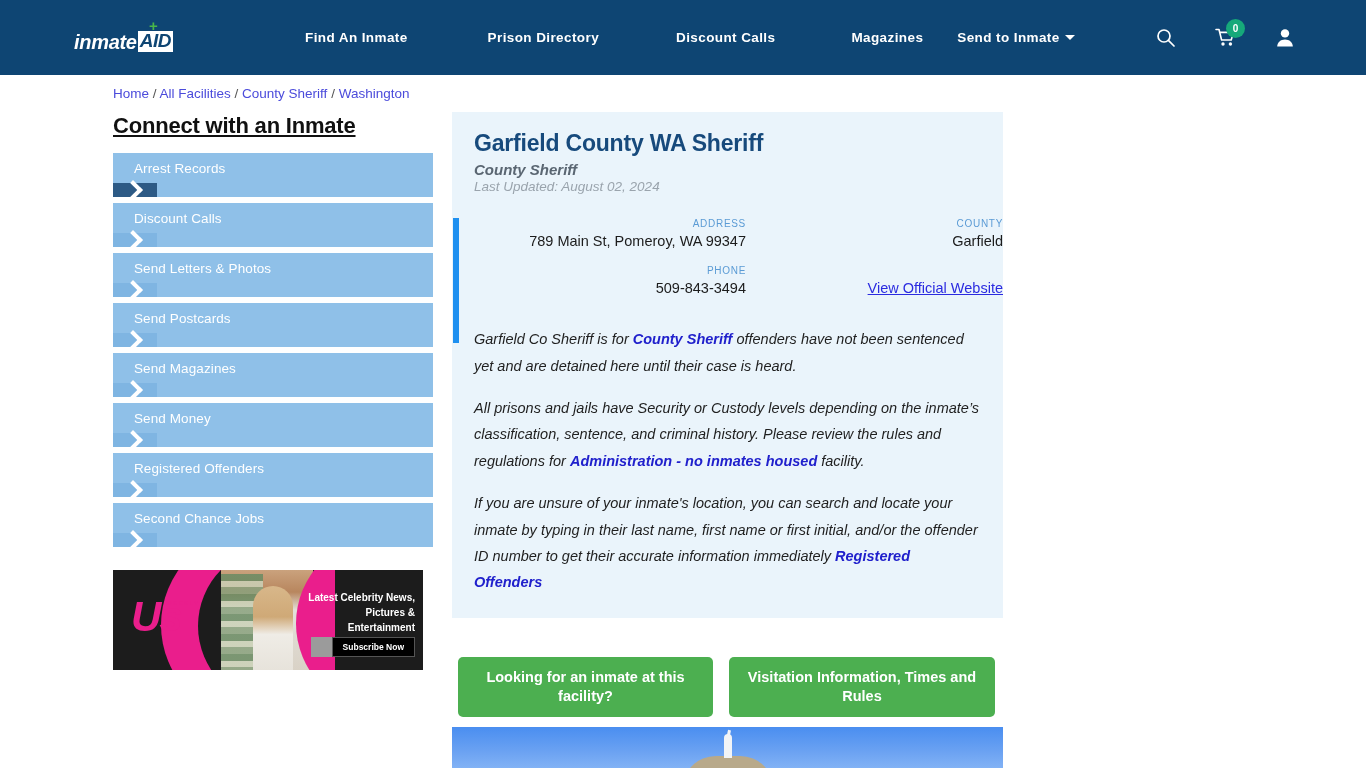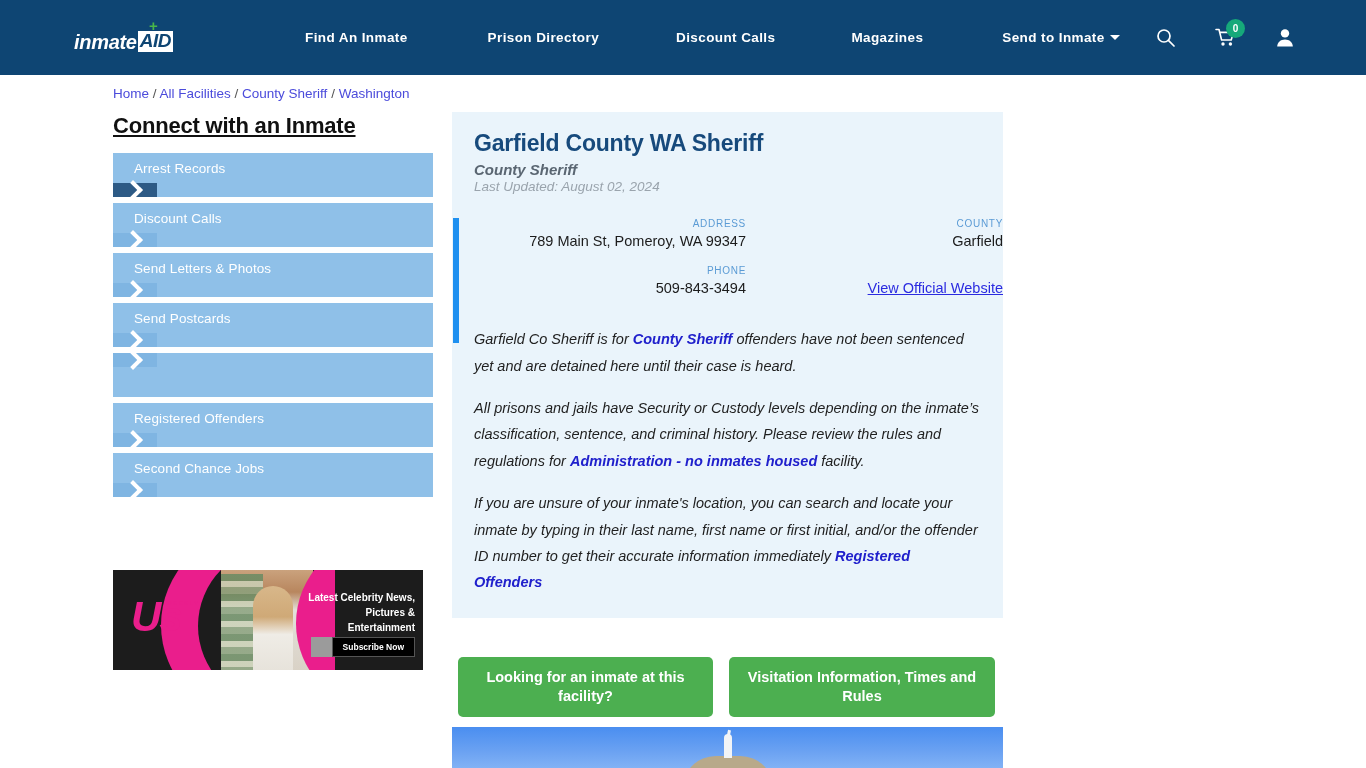--- a/index.html
+++ b/index.html
@@ -41,21 +41,21 @@
     display: flex; align-items: center; gap: 0;
   }
   .nav-item {
     color: #ffffff; font-size: 13.5px; font-weight: bold;
     letter-spacing: 0.4px; cursor: pointer; white-space: nowrap;
     padding: 0 0;
   }
   .nav-gap-1 { margin-right: 80px; padding-left: 37px; }
   .nav-gap-2 { margin-right: 77px; }
   .nav-gap-3 { margin-right: 76px; }
-  .nav-gap-4 { margin-right: 79px; }
+  .nav-gap-4 { margin-right: 34px; }
   .caret {
     display: inline-block; width: 0; height: 0;
     border-left: 5px solid transparent; border-right: 5px solid transparent;
     border-top: 5px solid #ffffff; margin-left: 5px;
     vertical-align: 2px;
   }
   .header-icons {
     position: absolute; right: 72px; top: 0; height: 75px;
     display: flex; align-items: center; gap: 40px;
   }
@@ -329,20 +329,27 @@
         <i class="chev"></i>
       </span>
   </div>
   <div class="side-btn">
     <span class="side-btn-label">Send Postcards</span>
     <span class="side-btn-arrow">
         <i class="chev"></i>
       </span>
   </div>
   <div class="side-btn">
+    <span class="side-btn-label">Send Magazines</span>
+    <span class="side-btn-arrow">
+        <i class="chev"></i>
+      </span>
+  </div>
+  <div class="side-btn">
+    <span class="side-btn-label">Send Money</span>
     <span class="side-btn-arrow">
         <i class="chev"></i>
       </span>
   </div>
   <div class="side-btn">
     <span class="side-btn-label">Registered Offenders</span>
     <span class="side-btn-arrow">
         <i class="chev"></i>
       </span>
   </div>

